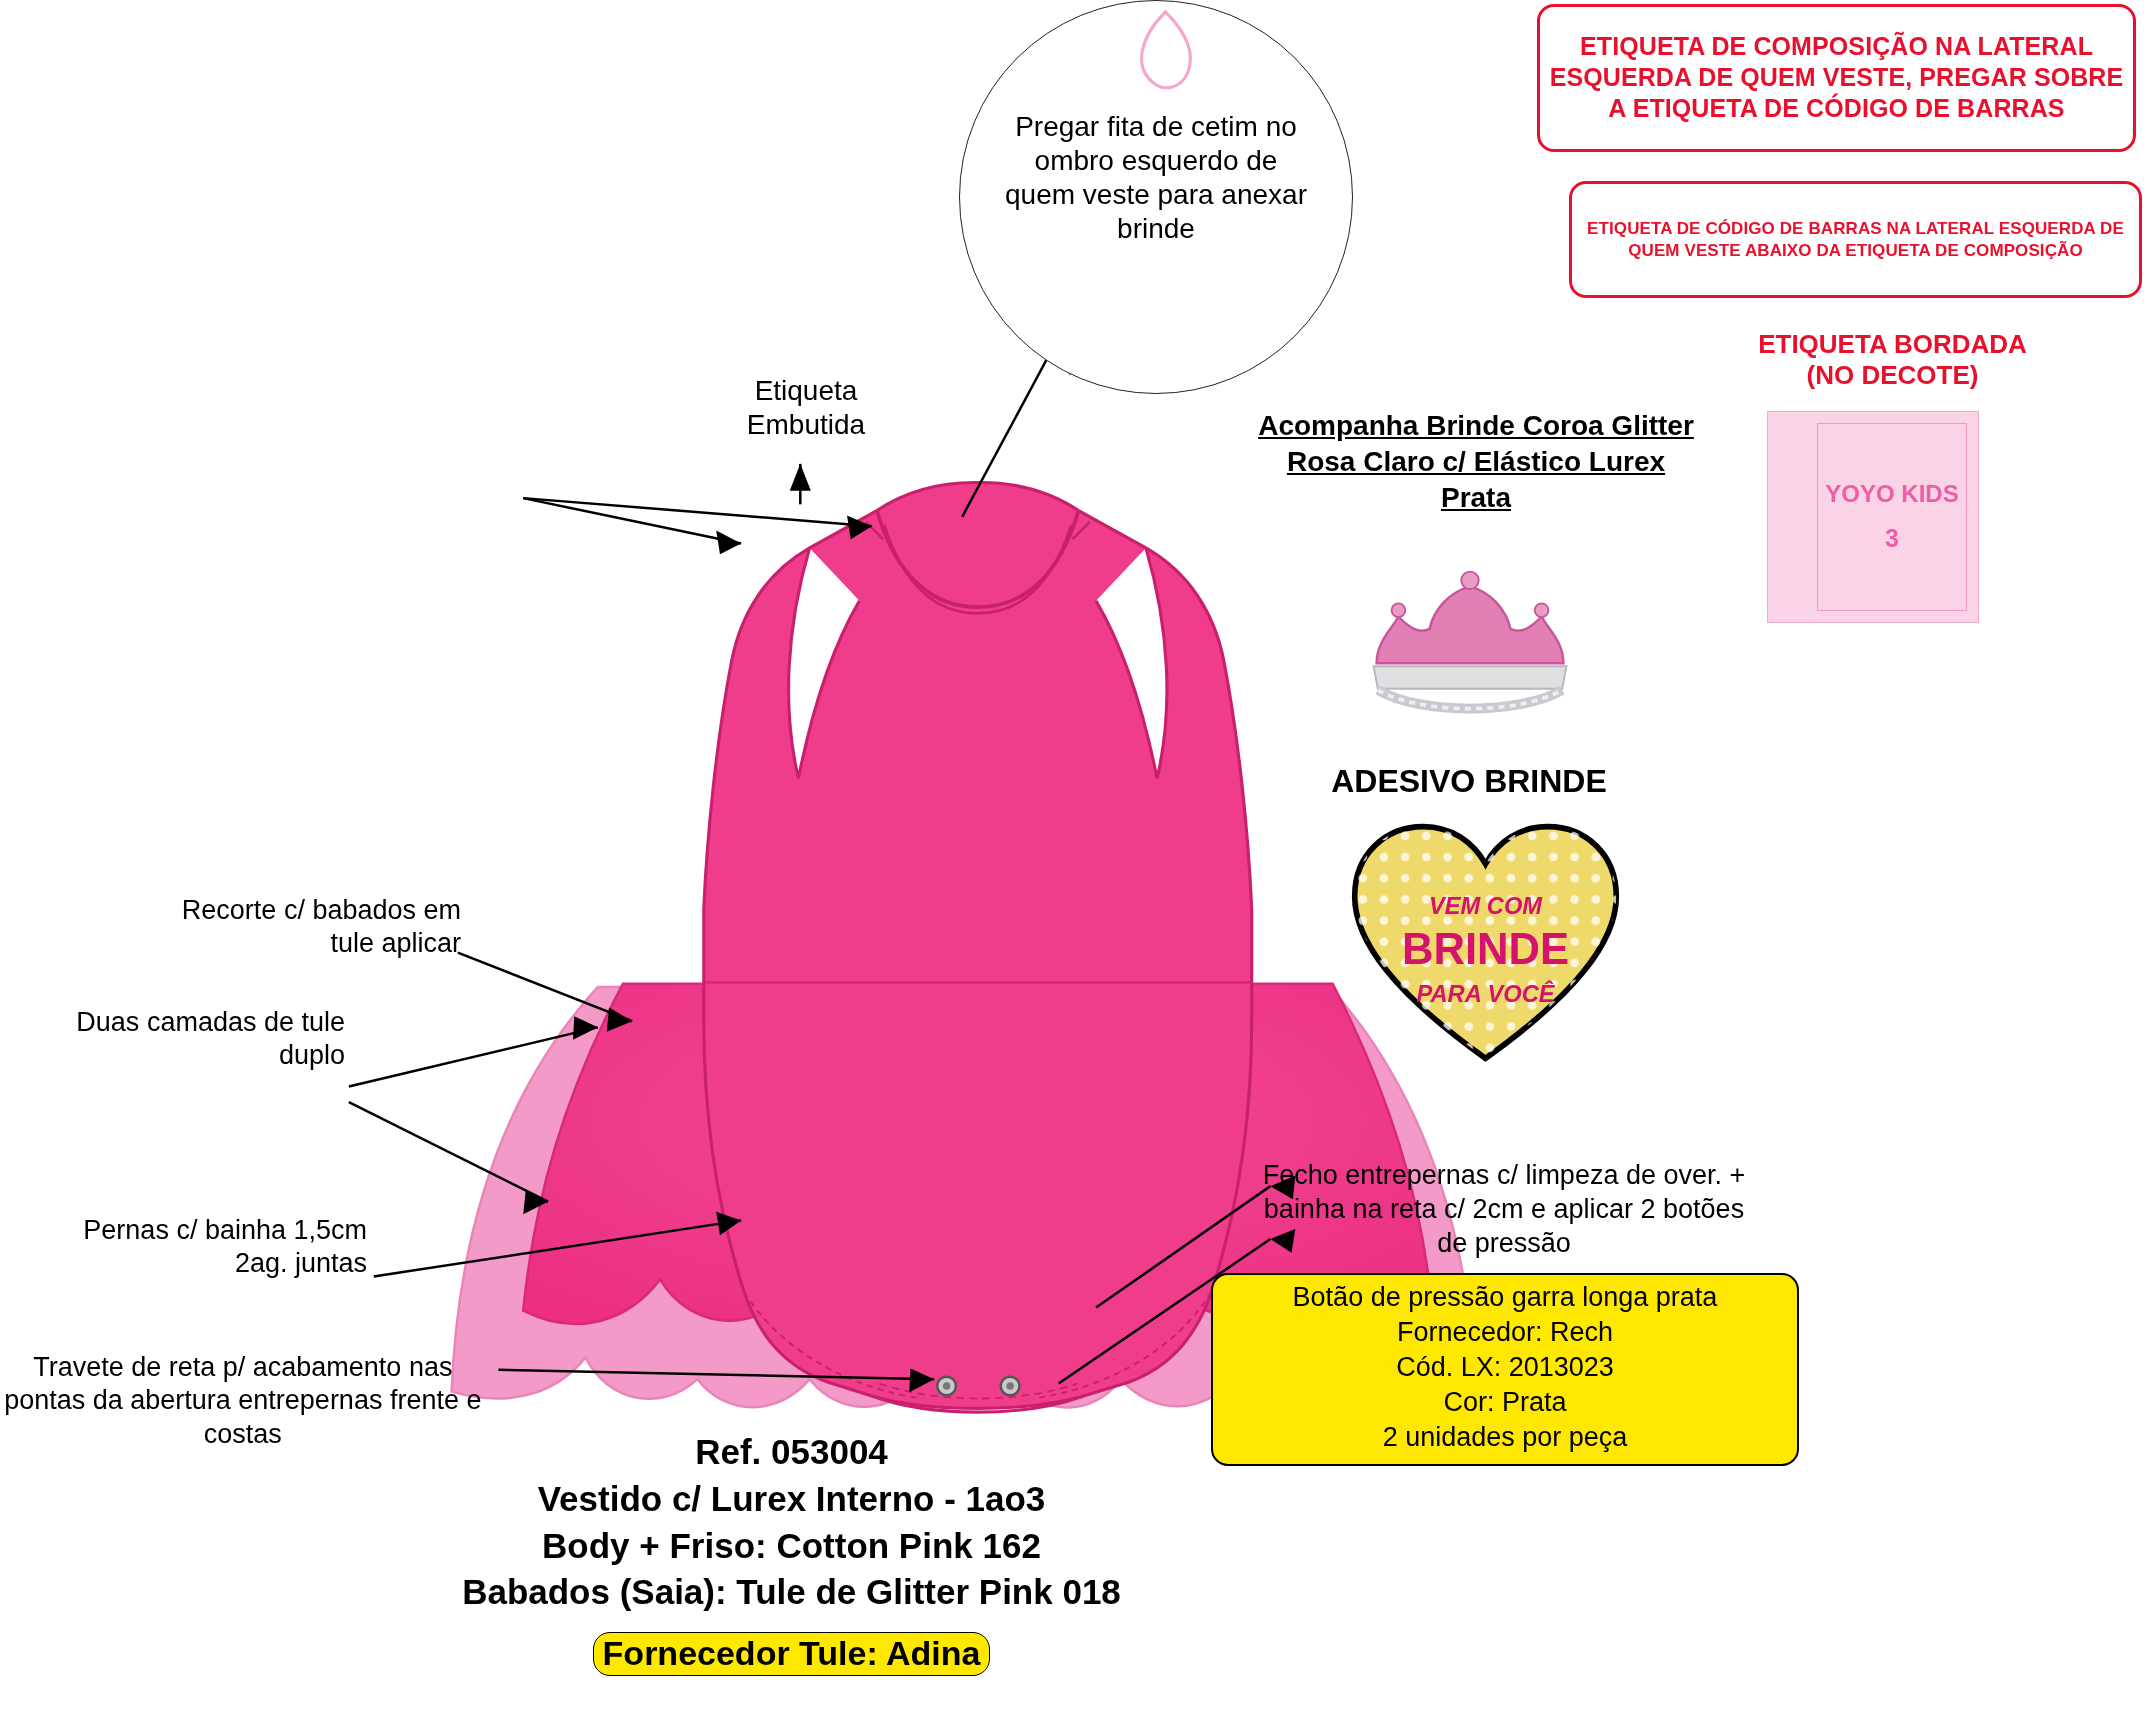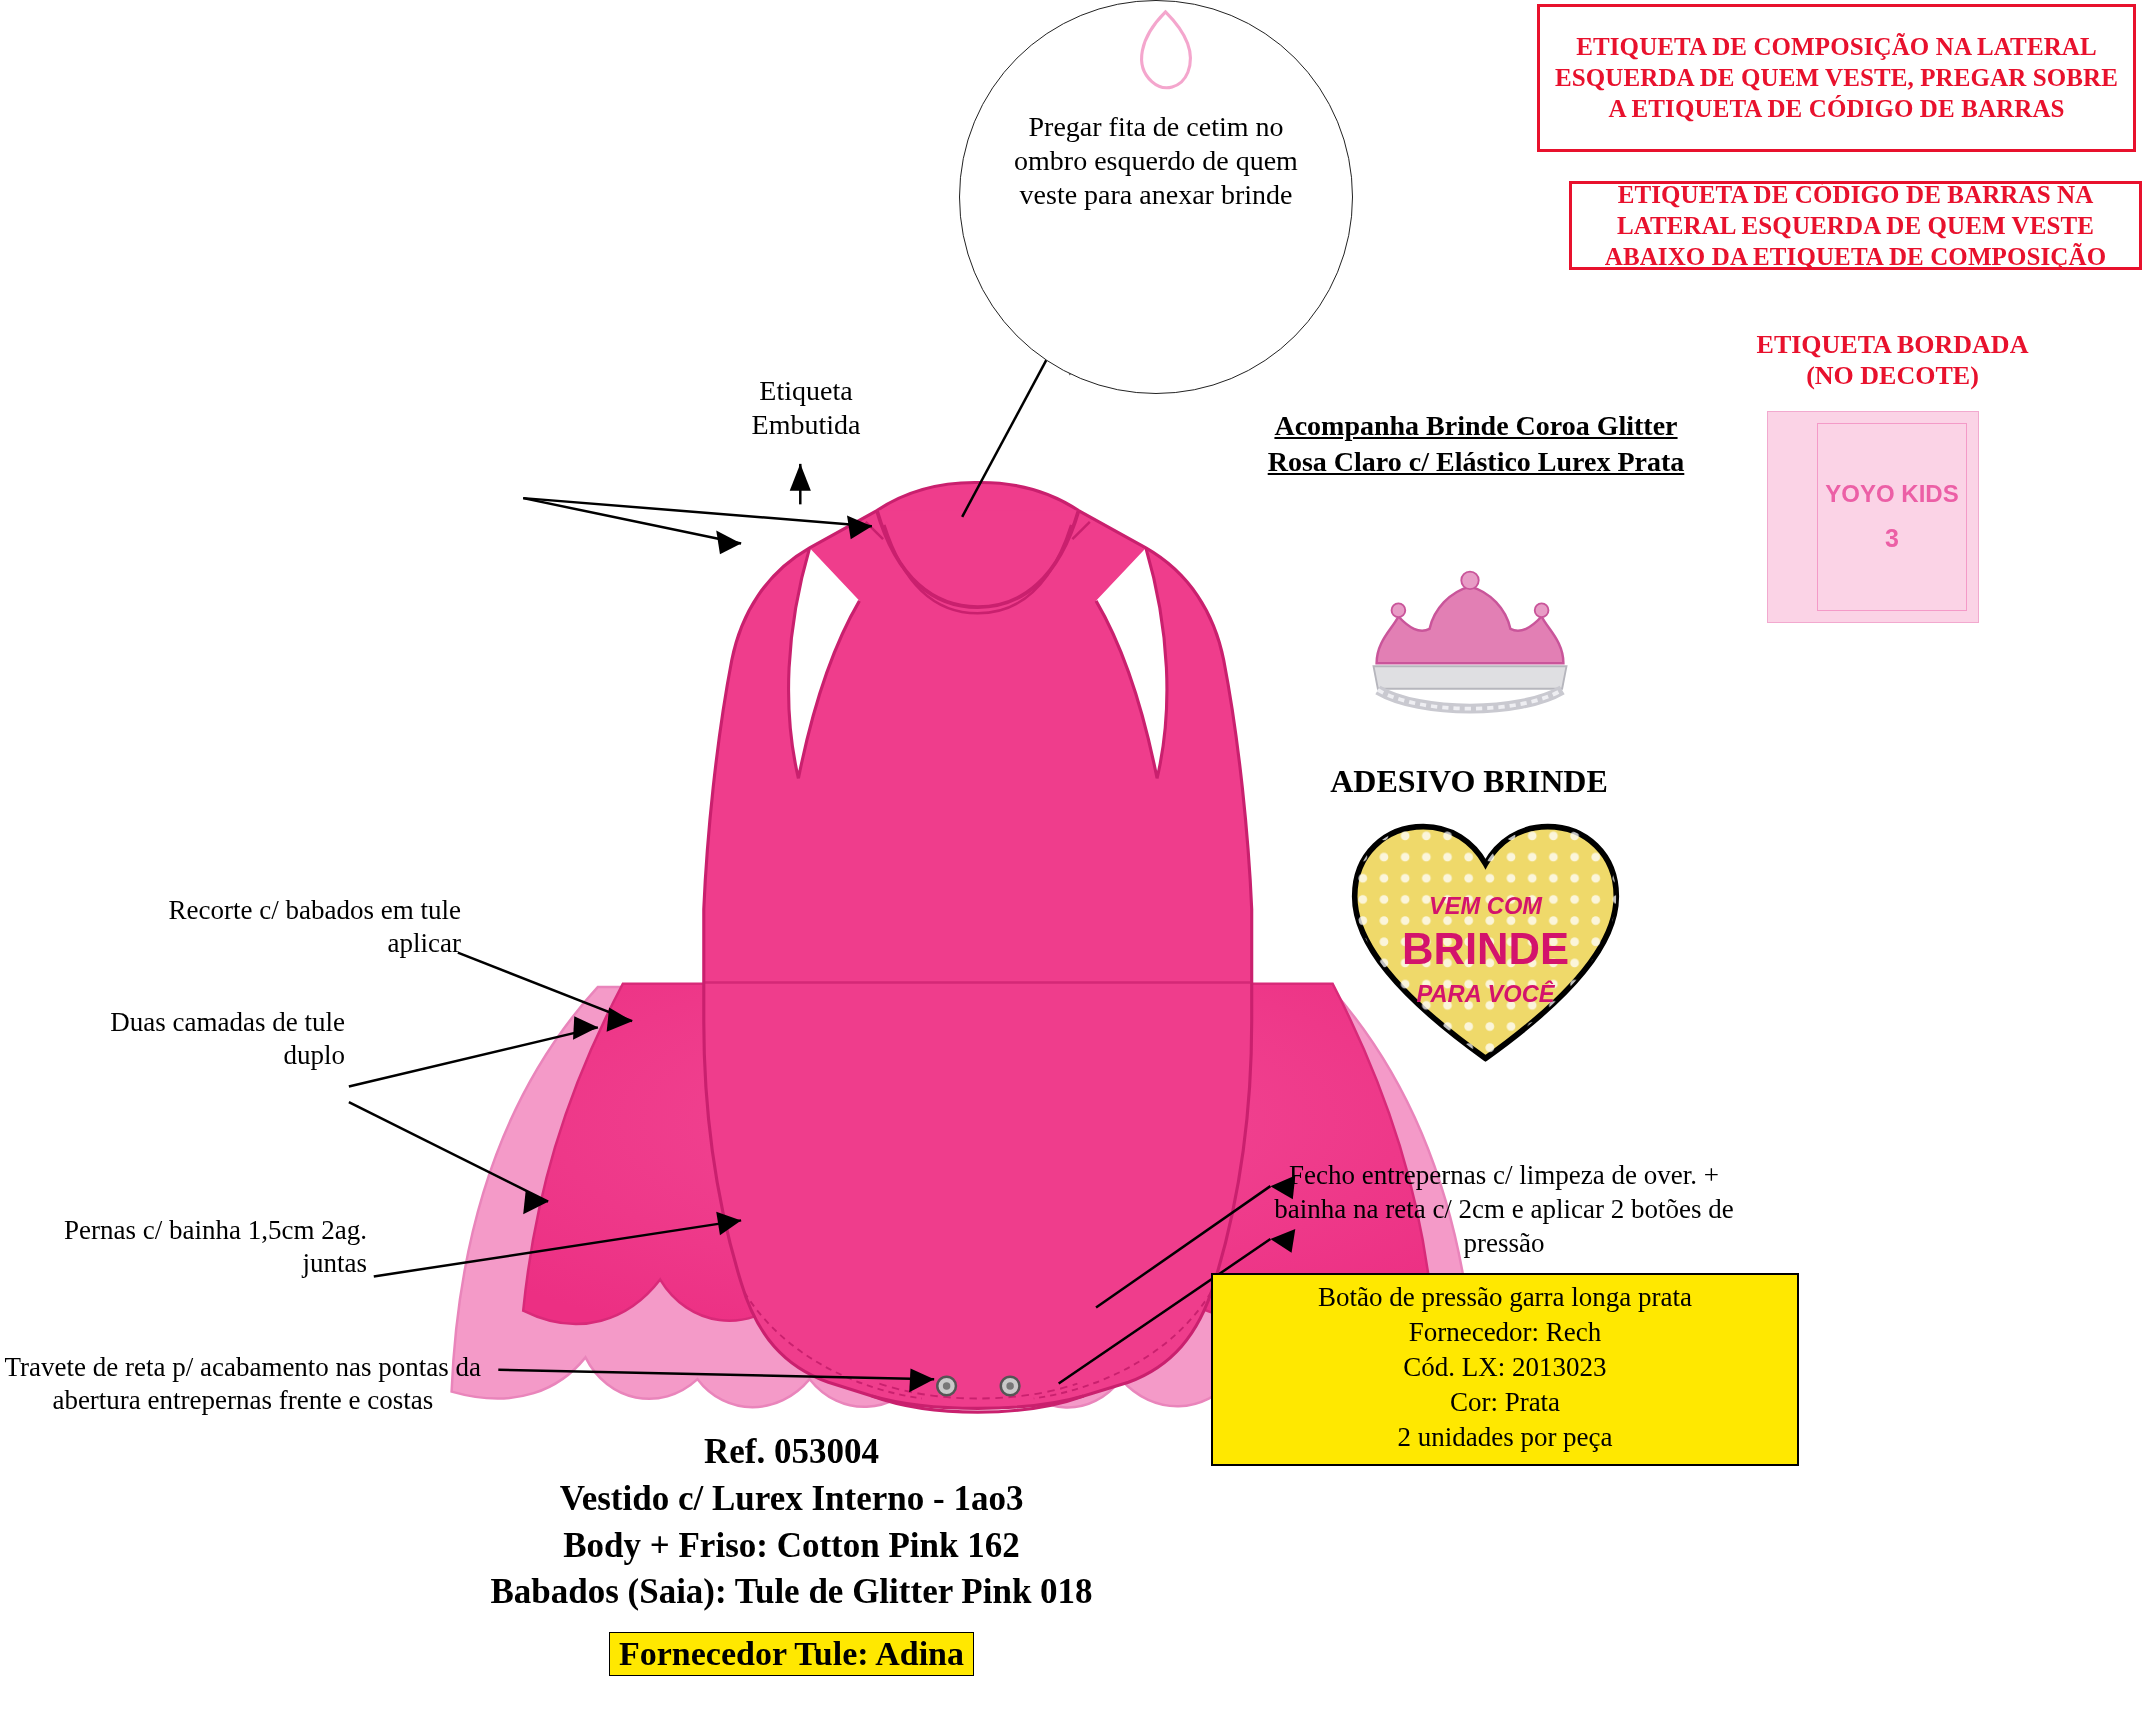--- a/index.html
+++ b/index.html
@@ -1,19 +1,19 @@
 <!DOCTYPE html>
 <html style="font-size:10px"><head>
 <meta charset="utf-8">
 <style>
   html,body{margin:0;padding:0;background:#ffffff;}
   body{width:2151px;height:1721px;position:relative;font-family:"Liberation Sans",sans-serif;color:#000;}
   .stage{position:absolute;left:0;top:0;width:2151px;height:1721px;}
   .abs{position:absolute;}
-  .txt{font-family:Liberation Serif, serif;line-height:1.16;}
+  .txt{font-family:Liberation Sans, sans-serif;line-height:1.16;border-radius:17px;}
 
   
   .redbox{border:3.1px solid #e8112d;color:#e8112d;font-weight:bold;text-align:center;
           box-sizing:border-box;padding:3.7px 6.2px;background:#fff;letter-spacing:0.1px;}
   .yellowbox{border:2.5px solid #000;background:#ffe800;color:#000;text-align:center;
              box-sizing:border-box;padding:5px 6.2px;}
   .yellowhl{background:#ffe800;border:1.9px solid #000;display:inline-block;padding:1.2px 8.7px;font-weight:bold;}
   .callout-l{font-size:27px;text-align:right;}
   .callout-r{font-size:27px;text-align:left;}
 
@@ -132,21 +132,21 @@
 
   <div class="abs bubble" style="left:959px;top:0px;width:392px;height:392px;">
     <svg class="abs" style="left:168px;top:6.2px;width:75px;height:87px;" viewBox="0 0 120 140">
       <path d="M60 8 C18 50 10 95 38 120 C58 138 86 130 96 105 C108 74 92 40 60 8 Z" fill="none" stroke="#f4a6cd" stroke-width="5"></path>
     </svg>
     <div class="abs bubble-txt txt" style="left:37px;top:109px;width:318px;white-space:pre-line;">Pregar fita de cetim no ombro esquerdo de quem veste para anexar brinde</div>
   </div>
 
   <div class="abs redbox txt" style="left:1537px;top:3.7px;width:599px;height:148px;font-size:25px;line-height:1.24;display:flex;align-items:center;justify-content:center;">ETIQUETA DE COMPOSIÇÃO NA LATERAL ESQUERDA DE QUEM VESTE, PREGAR SOBRE A ETIQUETA DE CÓDIGO DE BARRAS</div>
 
-  <div class="abs redbox txt" style="left:1569px;top:181px;width:573px;height:89px;font-size:25px;line-height:1.24;display:flex;align-items:center;justify-content:center;">ETIQUETA DE CÓDIGO DE BARRAS NA LATERAL ESQUERDA DE QUEM VESTE ABAIXO DA ETIQUETA DE COMPOSIÇÃO</div>
+  <div class="abs redbox txt" style="left:1569px;top:181px;width:573px;height:117px;font-size:17px;line-height:1.24;display:flex;align-items:center;justify-content:center;">ETIQUETA DE CÓDIGO DE BARRAS NA LATERAL ESQUERDA DE QUEM VESTE ABAIXO DA ETIQUETA DE COMPOSIÇÃO</div>
 
   <div class="abs txt" style="left:1681px;top:329px;width:423px;font-size:26px;font-weight:bold;color:#e8112d;text-align:center;white-space:pre-line;line-height:1.2;">ETIQUETA BORDADA
 (NO DECOTE)</div>
 
   <div class="abs labelpink" style="left:1767px;top:411px;width:212px;height:212px;">
     <div class="labelpink-inner">
       <div class="labelpink-txt" style="font-size:24px;">YOYO KIDS</div>
       <div class="labelpink-txt" style="font-size:25px;margin-top:16px;">3</div>
     </div>
   </div>

